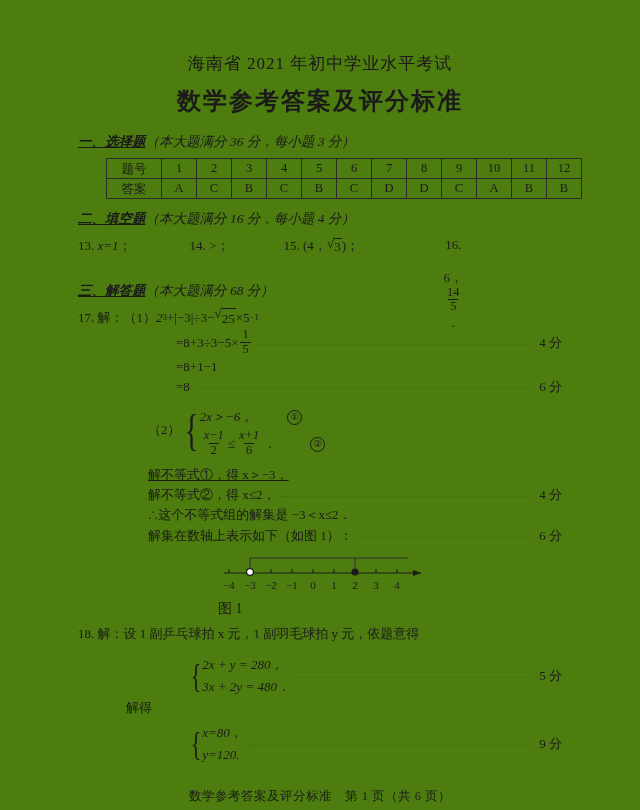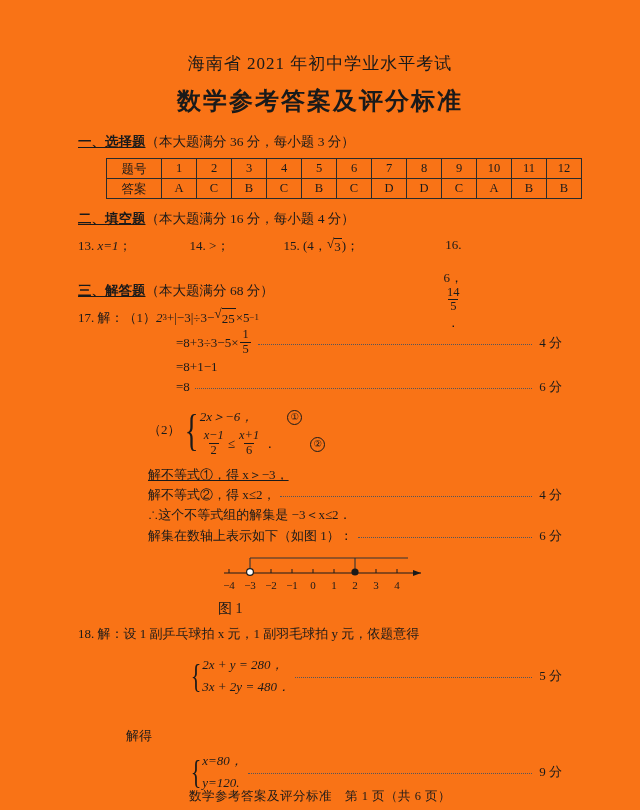--- a/index.html
+++ b/index.html
@@ -13,21 +13,21 @@
     position: relative;
     font-family: "Liberation Serif", "DejaVu Serif", serif;
     color: #1a1a1a;
     overflow: hidden;
   }
   .page {
     position: absolute;
     left: 0; top: 0;
     width: 640px;
     height: 810px;
-    background: #f97316;
+    background: #4d7c0f;
   }
   .content {
     position: absolute;
     left: 78px;
     top: 52px;
     width: 484px;
   }
 
   
   .title-line1 {
@@ -44,20 +44,21 @@
     letter-spacing: 2px;
     margin: 0 0 14px 0;
     font-family: "DejaVu Sans", "Liberation Sans", sans-serif;
   }
 
   
   .section-head {
     font-size: 13.5px;
     margin: 9px 0 6px 0;
     line-height: 1.5;
+    font-style: italic;
   }
   .section-head .sec-label {
     font-weight: bold;
     text-decoration: underline;
     font-family: "DejaVu Sans", "Liberation Sans", sans-serif;
   }
   .section-head .sec-note {
     font-weight: normal;
   }
 
@@ -434,21 +435,21 @@
               </span>
             <span class="r">
                 <span class="ital">3x + 2y = 480．</span>
               </span>
           </span>
         </span>
         <span class="lead"></span>
         <span class="score">5 分</span>
       </div>
 
-      <div class="line indent-18a" style="margin-top:28px;">
+      <div class="line indent-18a" style="margin-top:0;">
         <span>解得</span>
       </div>
 
       <div class="line indent-18eq" style="margin-top:4px;">
         <span class="system">
           <span class="brace">{</span>
           <span class="sys-rows">
             <span class="r">
                 <span class="ital">x=80，</span>
               </span>

